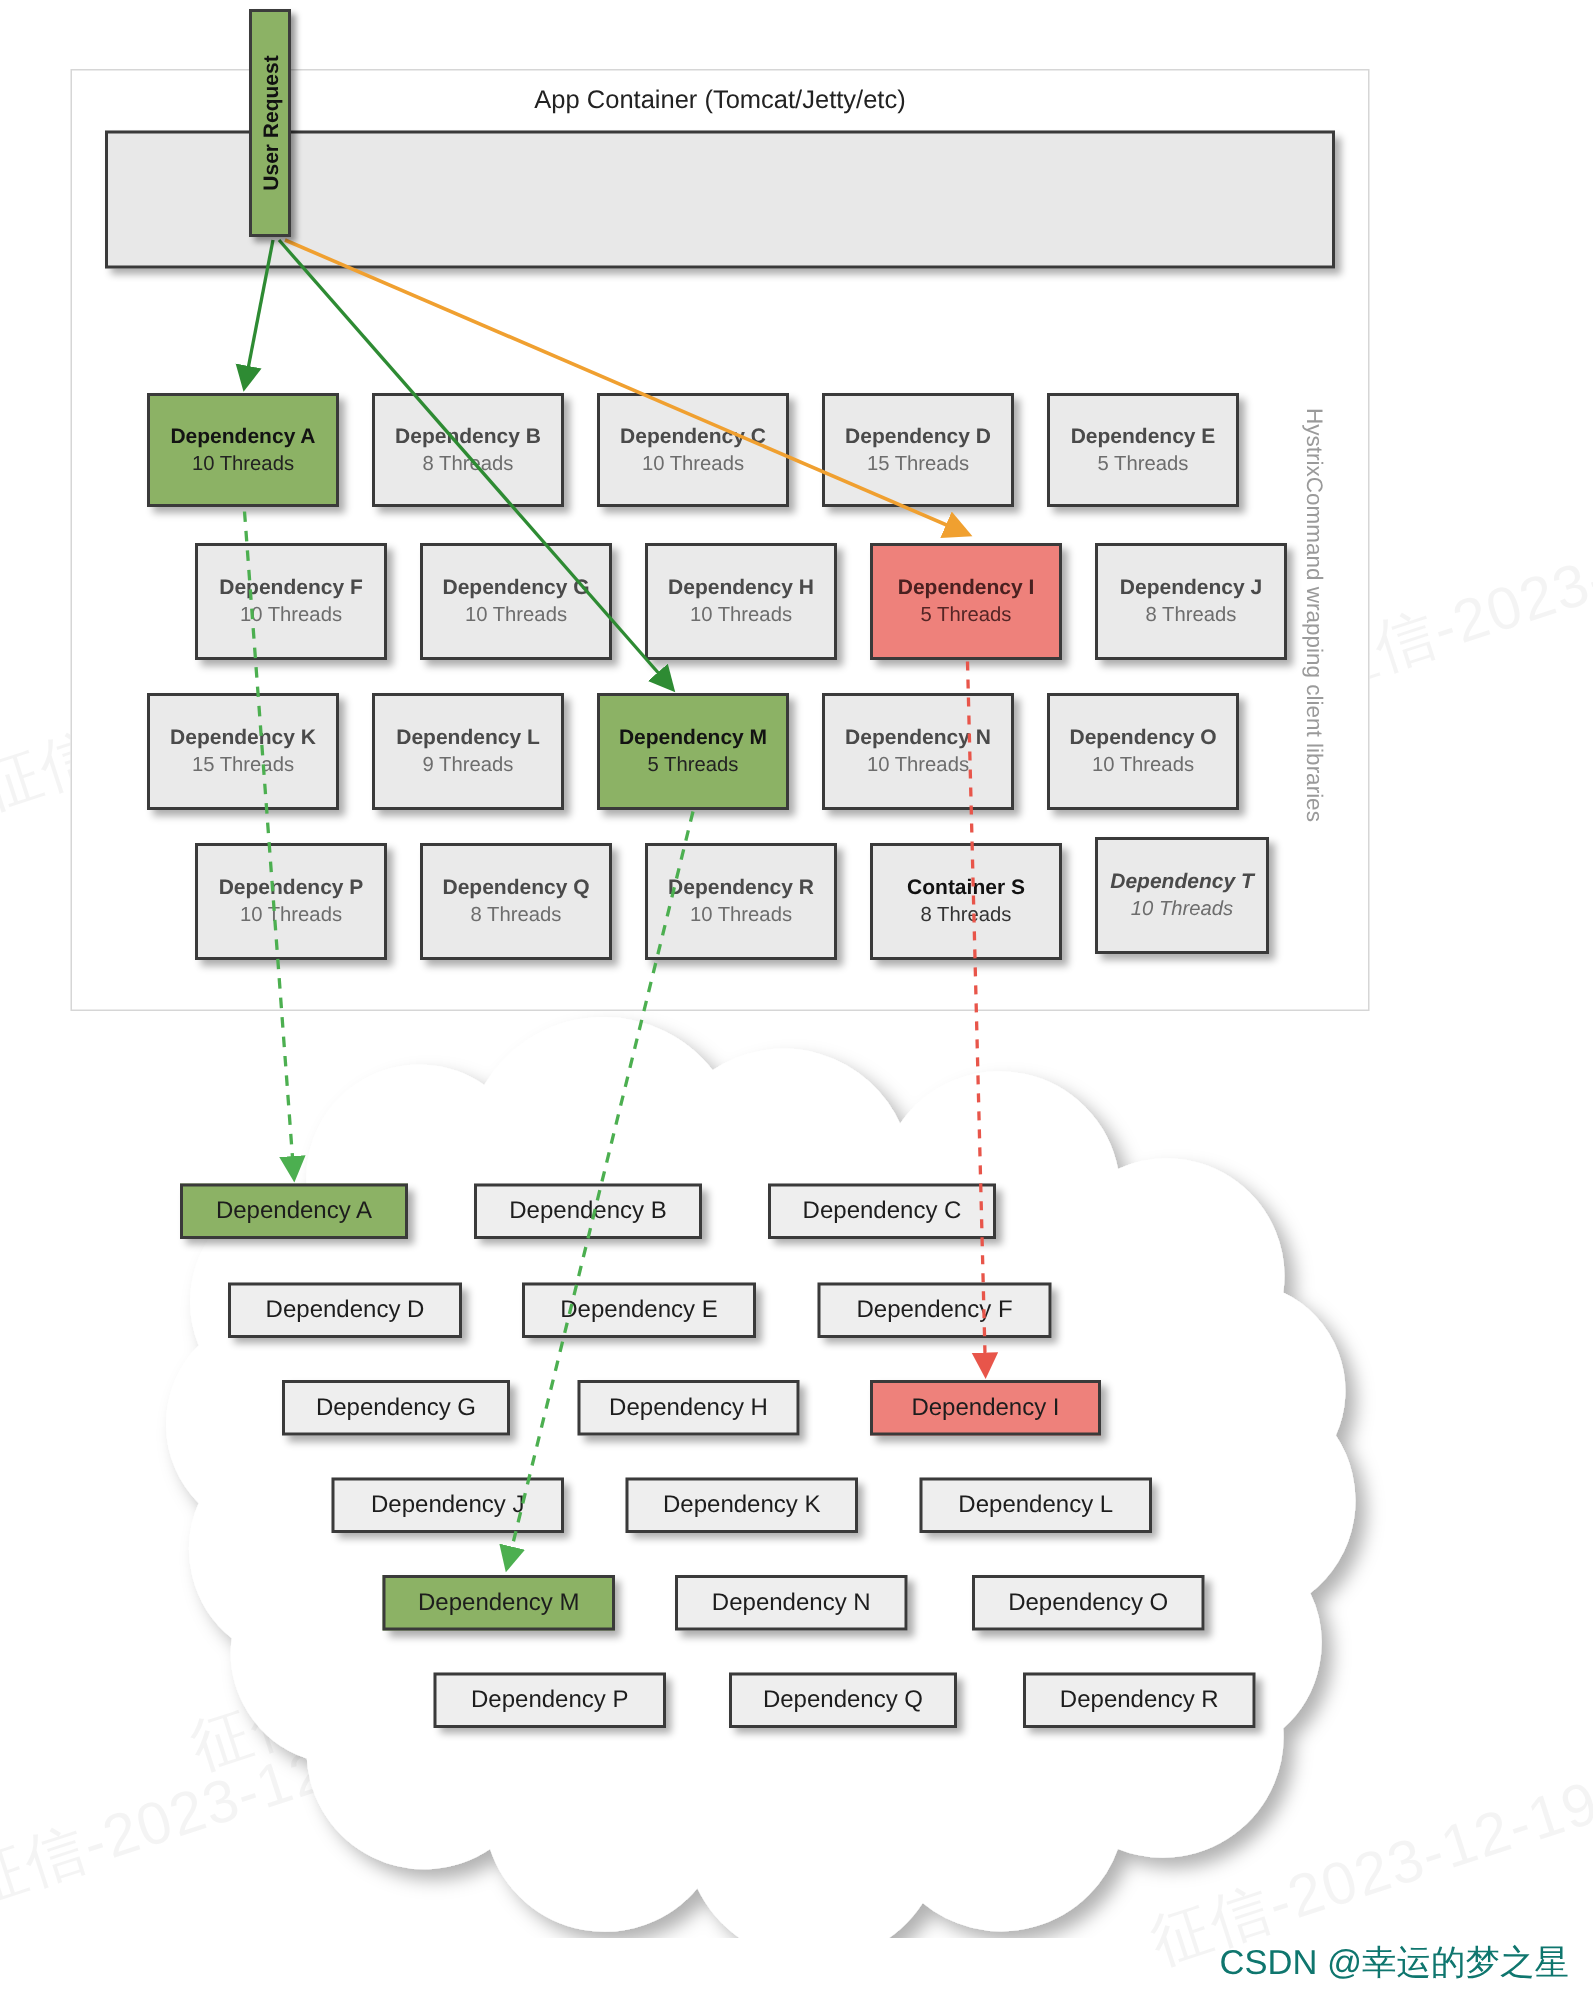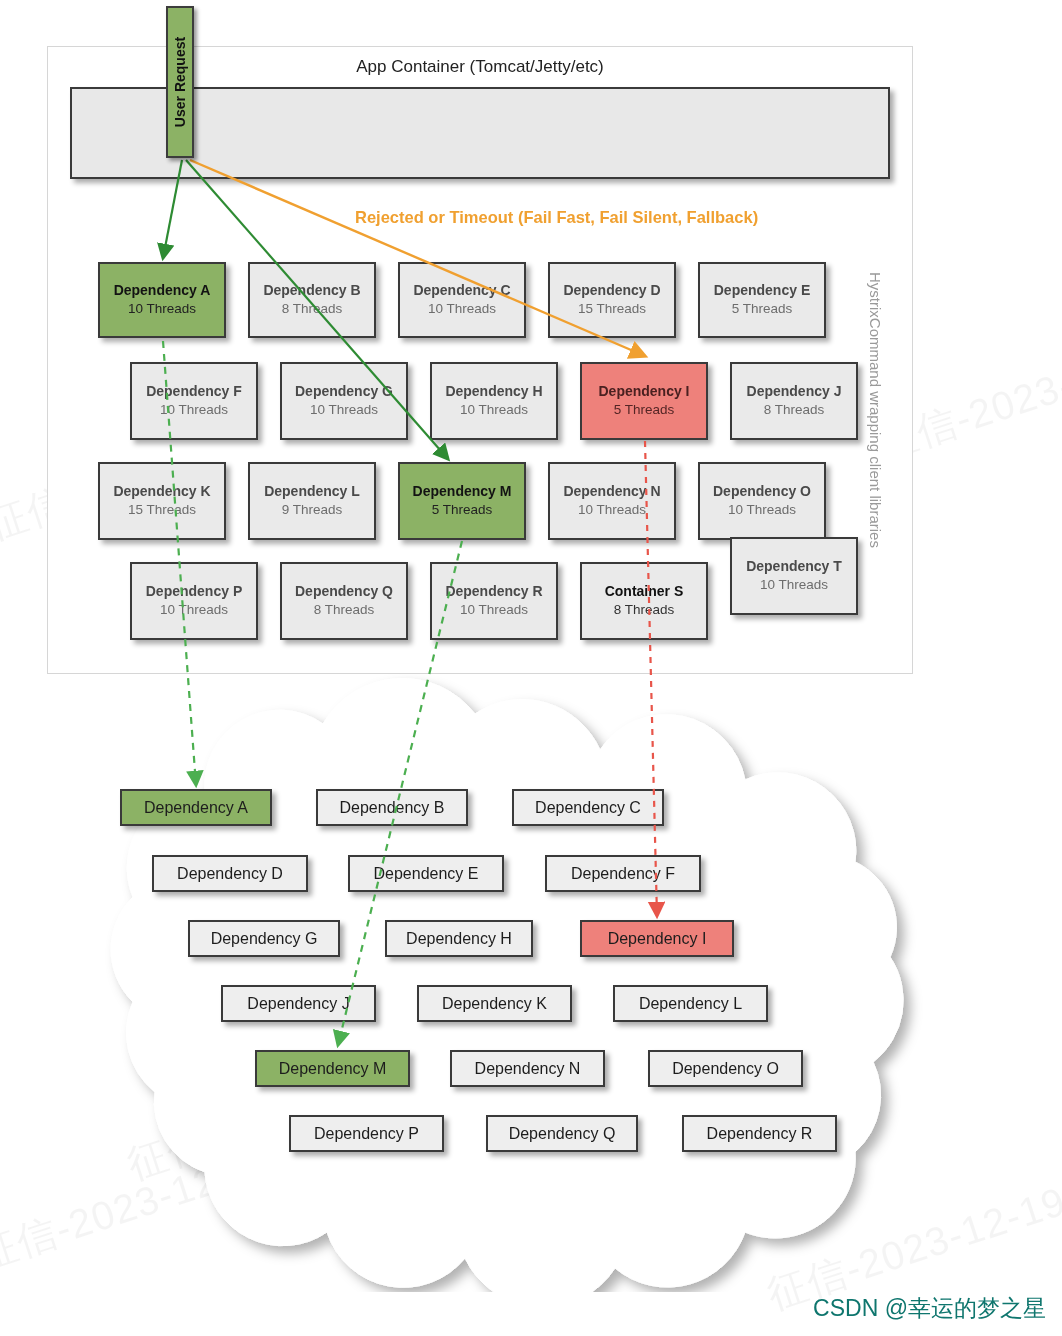--- a/index.html
+++ b/index.html
@@ -223,21 +223,20 @@
     </svg>
   </div>
 
   <div class="app-container">
     <div class="app-title">App Container (Tomcat/Jetty/etc)</div>
     <div class="app-bar"></div>
   </div>
 
   <div class="side-label">HystrixCommand wrapping client libraries</div>
 
-  <div class="reject-label">Rejected or Timeout (Fail Fast, Fail Silent, Fallback)</div>
 
   <div id="pool-grid">
       <div class="dep green" style="left: 98px; top: 262px; width: 128px; height: 76px;">
         <div class="n">Dependency A</div>
         <div class="t">10 Threads</div>
       </div>
       <div class="dep" style="left: 248px; top: 262px; width: 128px; height: 76px;">
         <div class="n">Dependency B</div>
         <div class="t">8 Threads</div>
       </div>
@@ -302,21 +301,21 @@
         <div class="t">8 Threads</div>
       </div>
       <div class="dep" style="left: 430px; top: 562px; width: 128px; height: 78px;">
         <div class="n">Dependency R</div>
         <div class="t">10 Threads</div>
       </div>
       <div class="dep emph" style="left: 580px; top: 562px; width: 128px; height: 78px;">
         <div class="n">Container S</div>
         <div class="t">8 Threads</div>
       </div>
-      <div class="dep" style="left: 730px; top: 537px; width: 128px; height: 78px;">
+      <div class="dep" style="left: 730px; top: 558px; width: 116px; height: 78px; font-style: italic;">
         <div class="n">Dependency T</div>
         <div class="t">10 Threads</div>
       </div>
     </div>
 
   <div id="cloud-grid">
       <div class="cdep green" style="left: 120px; top: 789px; width: 152px;">Dependency A</div>
       <div class="cdep" style="left: 316px; top: 789px; width: 152px;">Dependency B</div>
       <div class="cdep" style="left: 512px; top: 789px; width: 152px;">Dependency C</div>
       <div class="cdep" style="left: 152px; top: 855px; width: 156px;">Dependency D</div>

